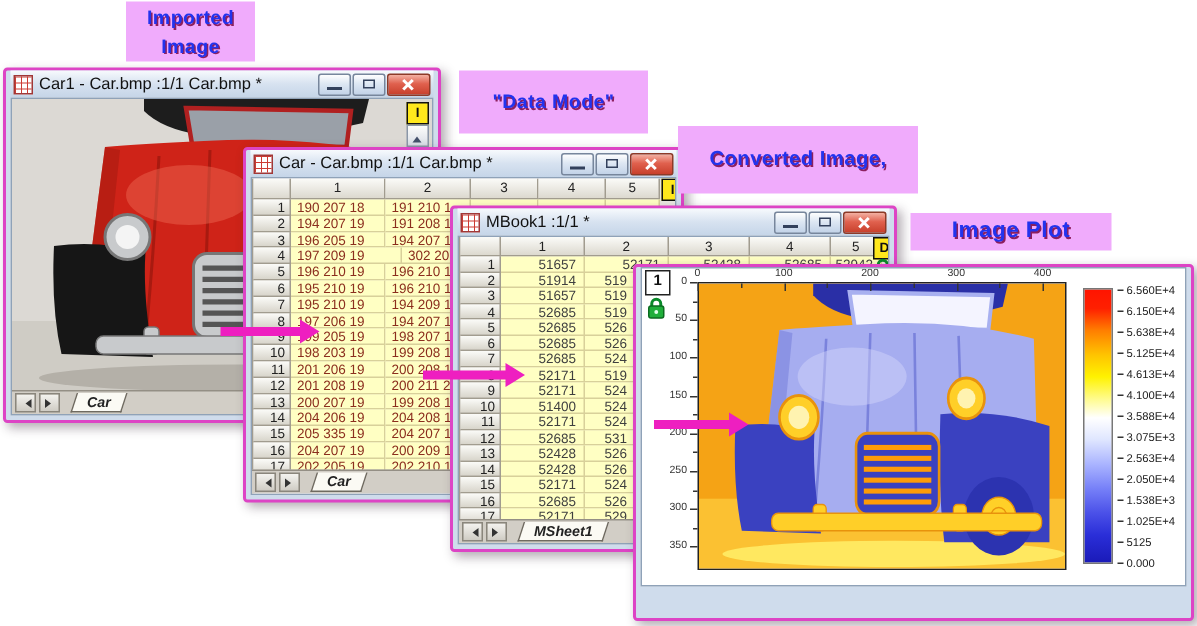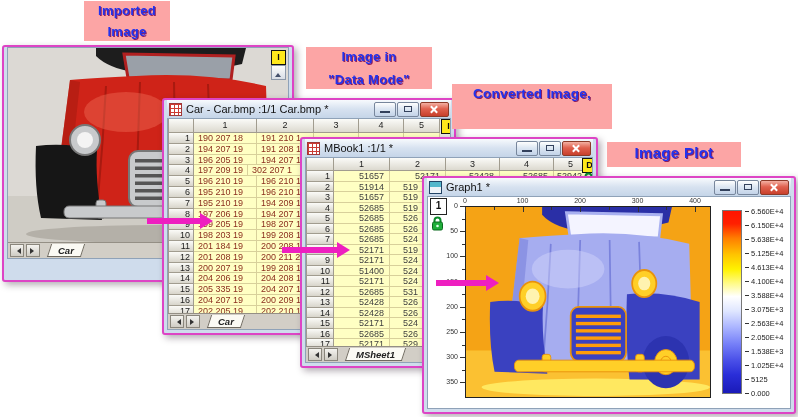--- a/index.html
+++ b/index.html
@@ -1,21 +1,21 @@
 <!DOCTYPE html>
 <html><head>
 <meta charset="utf-8">
 <style>
   html,body{margin:0;padding:0}
   body{width:798px;height:417px;position:relative;background:#fff;
        font-family:"Liberation Sans",sans-serif;overflow:hidden}
 
   
-  .callout{position:absolute;background:#fca5a5;color:#2233ee;font-weight:bold;text-align:center;
-           display:flex;flex-direction:column;justify-content:space-between;z-index:35;
+  .callout{position:absolute;background:#f0abfc;color:#2233ee;font-weight:bold;text-align:center;
+           display:flex;flex-direction:column;justify-content:center;z-index:35;
            text-shadow:1px 1px 0 #8c1f5e;letter-spacing:.3px;line-height:1.5}
 
   
   .window{position:absolute;border:2px solid #dd44c5;background:#cfdcec;border-radius:3px;
           box-shadow:3px 3px 7px rgba(40,20,40,.35);padding:0 3px 3px;box-sizing:border-box}
   .titlebar{height:18px;display:flex;align-items:center;gap:4px;padding:0 2px;font-size:11px;
             color:#111;background:linear-gradient(#f7fafd,#d7e2f0 50%,#c5d5e8);
             white-space:nowrap;overflow:hidden}
   .mat-icon{width:11px;height:11px;flex:0 0 auto;border:1px solid #a03838;background:#fff;
             background-image:linear-gradient(#cc3b33 1px,transparent 1px),
@@ -107,31 +107,39 @@
     --silver:#ffcf28;--silverdark:#e8920c;--tire:#2c33b0;--hub:#ffd028;--slat:#ff9c08;--hlcore:#fff3b0}
 </style>
 </head>
 <body>
 
 <div class="callout" style="left:84px;top:1px;width:86px;height:40px;font-size:13px">
   <span>Imported</span>
   <span>Image</span>
 </div>
 <div class="callout" style="left:306px;top:47px;width:126px;height:42px;font-size:13px">
-  <span>Image in</span>
   <span>"Data Mode"</span>
 </div>
 <div class="callout" style="left:452px;top:84px;width:160px;height:45px;font-size:13.5px">
   <span>Converted Image,</span>
 </div>
 <div class="callout" style="left:607px;top:142px;width:134px;height:25px;font-size:15px">
   <span>Image Plot</span>
 </div>
 
 <div class="window photo-colors" style="left:2px;top:45px;width:292px;height:237px;z-index:10">
+  <div class="titlebar">
+    <span class="mat-icon"></span>
+    <span>Car1 - Car.bmp :1/1 Car.bmp *</span>
+    <span class="btns">
+      <span class="wbtn min"></span>
+      <span class="wbtn max"></span>
+      <span class="wbtn close"></span>
+    </span>
+  </div>
   <div class="client" style="height:212px">
     <svg width="282" height="196" viewBox="0 0 282 196" preserveAspectRatio="none">
       <rect x="0" y="0" width="282" height="196" style="fill:var(--bg1)"></rect>
       <rect x="0" y="148" width="282" height="48" style="fill:var(--bg2)"></rect>
       <ellipse cx="150" cy="186" rx="132" ry="9" style="fill:var(--shadow)"></ellipse>
       <path d="M88 0 H238 L234 16 Q176 30 126 24 Q100 20 88 8 Z" style="fill:var(--roof)"></path>
       <path d="M116 6 L226 8 L223 32 L120 30 Z" style="fill:var(--glass);stroke:var(--glassframe);stroke-width:3"></path>
       <path d="M62 32 Q54 92 47 150 L47 166 L262 164 L258 38 Q198 24 128 28 Q84 30 62 32 Z" style="fill:var(--body)"></path>
       <path d="M62 32 Q54 92 47 150 L60 150 Q66 90 72 34 Z" style="fill:var(--bodydark)" opacity=".6"></path>
       <path d="M98 38 Q95 95 90 150 M132 34 Q130 95 128 152 M166 34 Q167 95 168 152 M200 36 Q202 90 204 140" style="stroke:var(--bodydark)" fill="none" stroke-width="2"></path>
@@ -214,21 +222,21 @@
           <div class="trow">
             <div class="cell rh" style="width:25px">3</div>
             <div class="cell dc" style="width:63px">196 205 19</div>
             <div class="cell dc" style="width:57px">194 207 1</div>
             <div class="cell dc" style="width:45px"></div>
             <div class="cell dc" style="width:45px"></div>
             <div class="cell dc" style="width:36px"></div>
           </div>
           <div class="trow">
             <div class="cell rh" style="width:25px">4</div>
-            <div class="cell dc" style="width:54px">197 209 19</div>
+            <div class="cell dc" style="width:74px">197 209 19</div>
             <div class="cell dc" style="width:57px">302 207 1</div>
             <div class="cell dc" style="width:45px"></div>
             <div class="cell dc" style="width:45px"></div>
             <div class="cell dc" style="width:36px"></div>
           </div>
           <div class="trow">
             <div class="cell rh" style="width:25px">5</div>
             <div class="cell dc" style="width:63px">196 210 19</div>
             <div class="cell dc" style="width:57px">196 210 1</div>
             <div class="cell dc" style="width:45px"></div>
@@ -270,21 +278,21 @@
           <div class="trow">
             <div class="cell rh" style="width:25px">10</div>
             <div class="cell dc" style="width:63px">198 203 19</div>
             <div class="cell dc" style="width:57px">199 208 1</div>
             <div class="cell dc" style="width:45px"></div>
             <div class="cell dc" style="width:45px"></div>
             <div class="cell dc" style="width:36px"></div>
           </div>
           <div class="trow">
             <div class="cell rh" style="width:25px">11</div>
-            <div class="cell dc" style="width:63px">201 184 19</div>
+            <div class="cell dc" style="width:63px">201 206 19</div>
             <div class="cell dc" style="width:57px">200 208 1</div>
             <div class="cell dc" style="width:45px"></div>
             <div class="cell dc" style="width:45px"></div>
             <div class="cell dc" style="width:36px"></div>
           </div>
           <div class="trow">
             <div class="cell rh" style="width:25px">12</div>
             <div class="cell dc" style="width:63px">201 208 19</div>
             <div class="cell dc" style="width:57px">200 211 2</div>
             <div class="cell dc" style="width:45px"></div>
@@ -523,29 +531,20 @@
           <i class="tri-r"></i>
         </span>
       <span class="sheet-tab">
         <span>MSheet1</span>
         </span>
     </div>
   </div>
 </div>
 
 <div class="window heat-colors" style="left:422px;top:176px;width:374px;height:238px;z-index:25">
-  <div class="titlebar">
-    <span class="graph-icon"></span>
-    <span>Graph1 *</span>
-    <span class="btns">
-      <span class="wbtn min"></span>
-      <span class="wbtn max"></span>
-      <span class="wbtn close"></span>
-    </span>
-  </div>
   <div class="client" style="height:213px">
     <span class="layer-badge" style="left:2px;top:1px">1</span>
     <span class="lock" style="left:3px;top:19px">
       <svg viewBox="0 0 13 15" width="13" height="15">
         <path d="M3.5 6V4.5a3 3 0 016 0V6" fill="none" stroke="#0a8a2a" stroke-width="2"></path>
         <rect x="1.5" y="6" width="10" height="8" rx="1.5" fill="#1fae3a" stroke="#0b6b1f"></rect>
         <circle cx="6.5" cy="10" r="1.3" fill="#dfffe8"></circle>
       </svg>
     </span>
     <div class="xticks">

